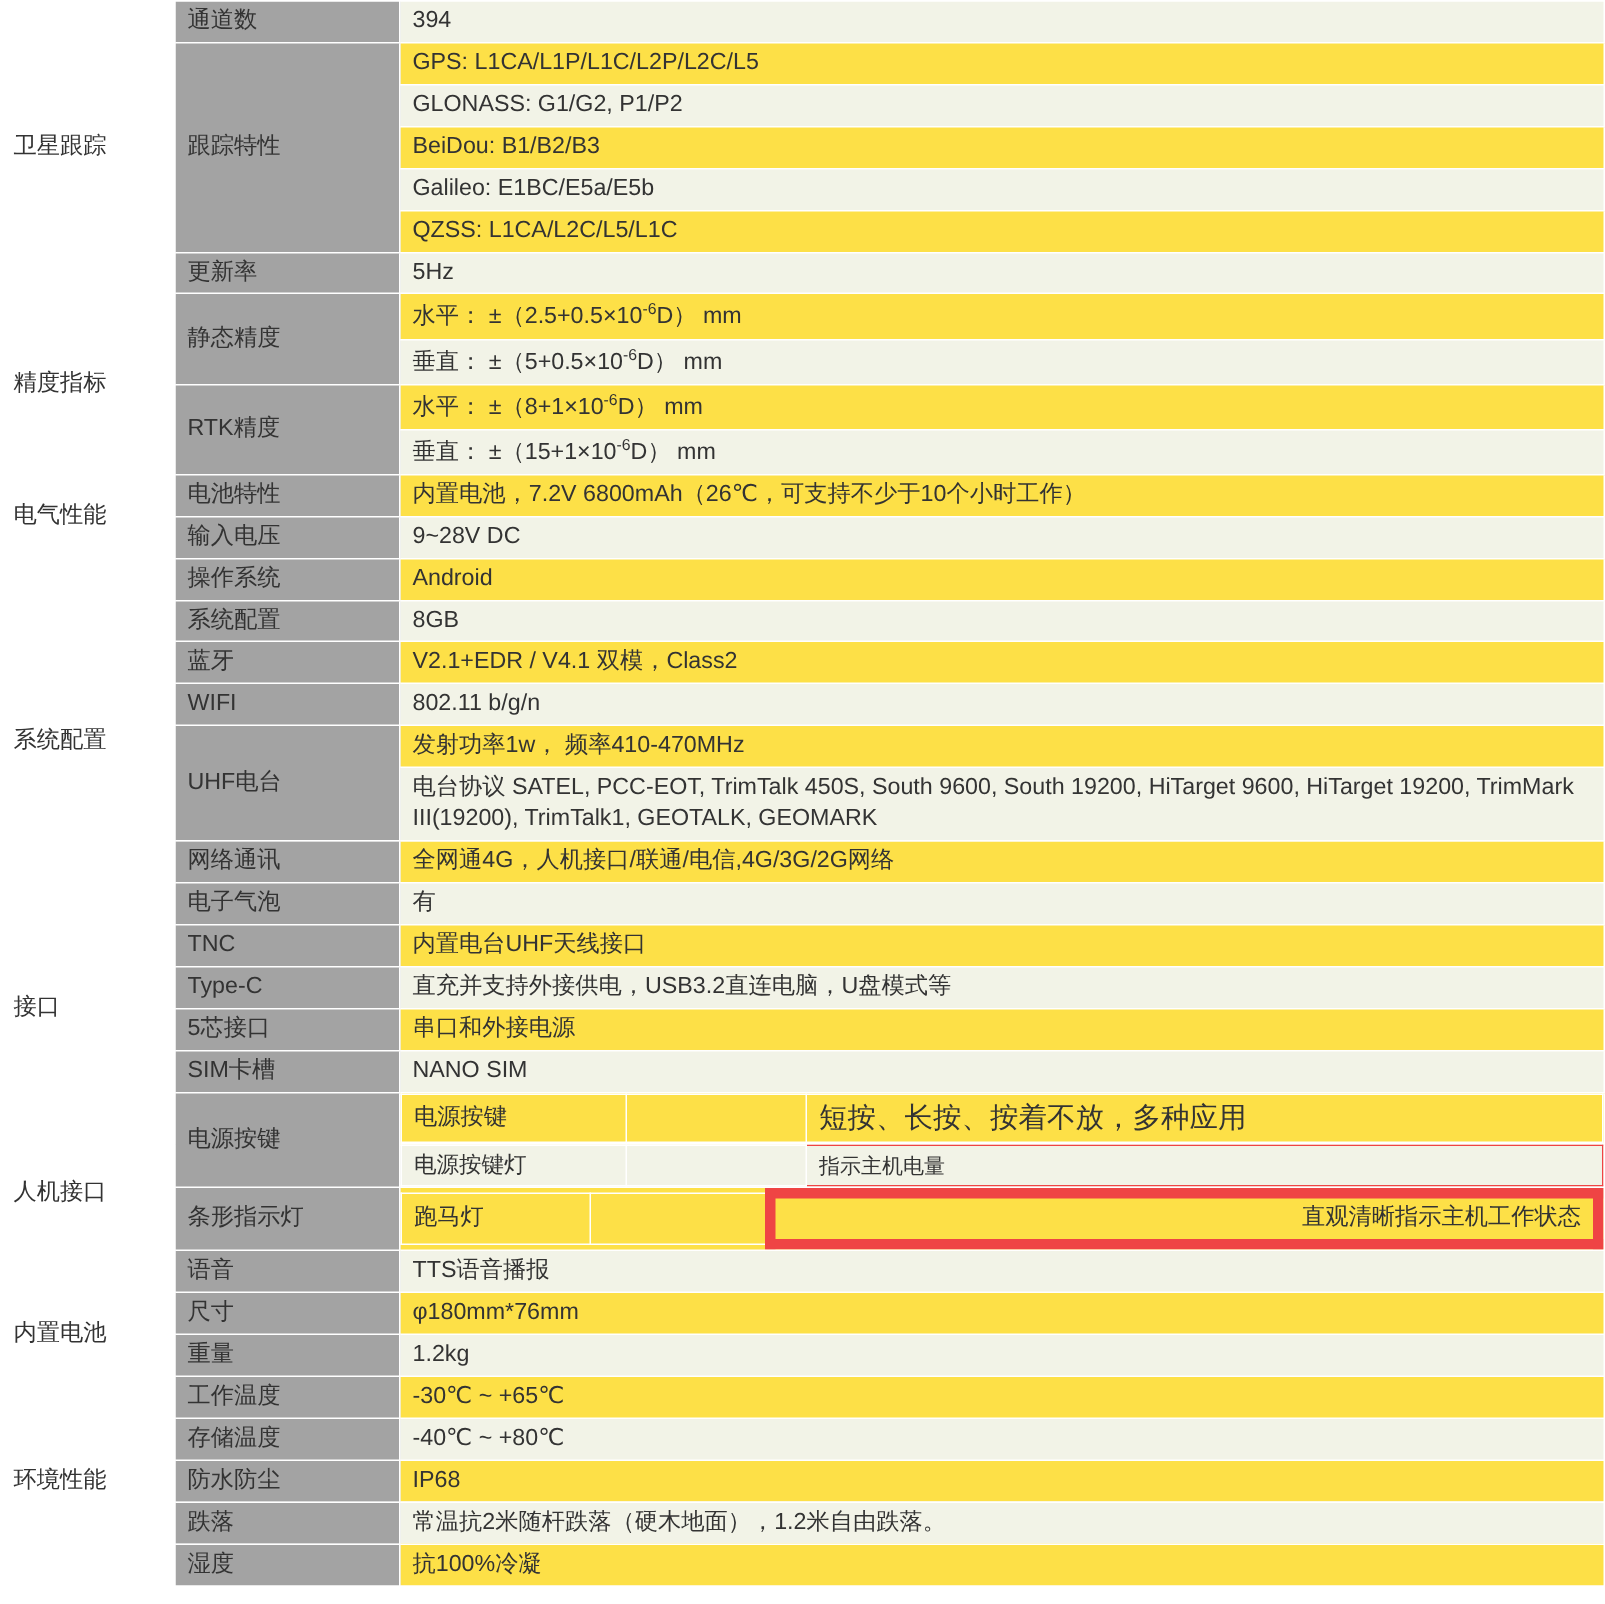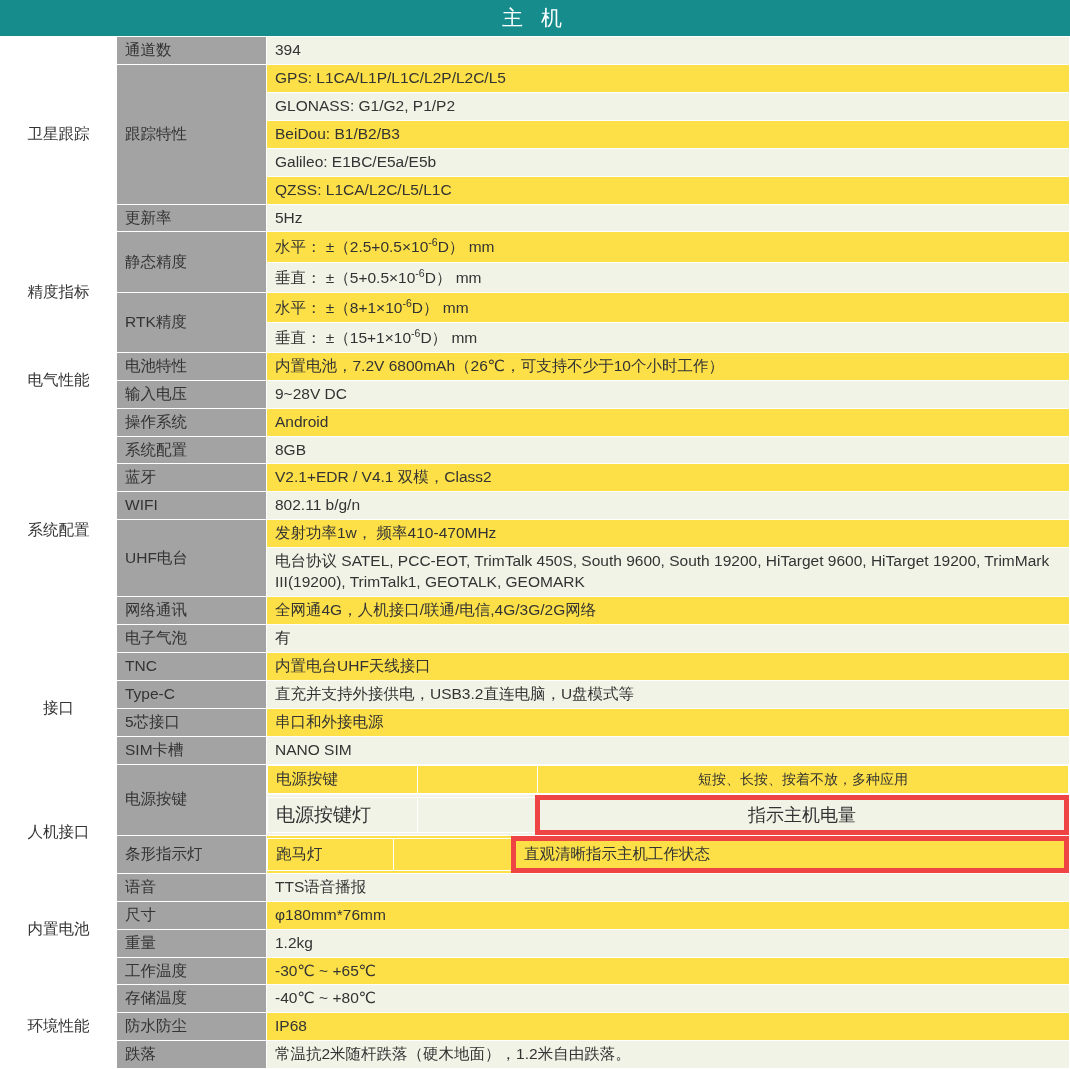--- a/index.html
+++ b/index.html
@@ -40,21 +40,20 @@
     font-size: 15.5px;
     color: #333333;
     padding: 3px 8px;
     vertical-align: middle;
     line-height: 1.35;
     height: 22px;
     box-sizing: border-box;
   }
   td.cat {
     width: 116px;
-    text-align: center;
     font-size: 16px;
     color: #2f2f2f;
   }
   td.sub {
     width: 150px;
     padding-left: 26px;
   }
   td.val {
     padding-left: 16px;
   }
@@ -67,21 +66,20 @@
     font-size: 0.68em;
     vertical-align: super;
   }
   .uhf-long { line-height: 1.45; padding-top: 7px; padding-bottom: 7px; }
 </style>
 </head>
 <body>
 
 <div class="sheet">
 
-  <div class="title-bar">主 机</div>
 
   <table class="spec">
     <colgroup>
       <col style="width:116px">
       <col style="width:150px">
       <col>
     </colgroup>
     <tbody>
 
       <tr>
@@ -197,48 +195,48 @@
 
       <tr>
         <td class="cat bg-cat" rowspan="4">人机接口</td>
         <td class="sub bg-b" rowspan="2">电源按键</td>
         <td class="val bg-c" style="padding:0">
           <table style="border-collapse:collapse;width:100%;table-layout:fixed">
             <tbody>
                 <tr>
               <td style="width:150px;border:1px solid #ffffff;padding:3px 8px;font-size:15.5px">电源按键</td>
               <td style="width:120px;border:1px solid #ffffff;padding:3px 8px"></td>
-              <td style="border:1px solid #ffffff;padding:3px 8px;font-size:14px;text-align:center">短按、长按、按着不放，多种应用</td>
+              <td style="border:1px solid #ffffff;padding:3px 8px;font-size:19px;">短按、长按、按着不放，多种应用</td>
             </tr>
           </tbody>
             </table>
         </td>
       </tr>
       <tr>
         <td class="val bg-a" style="padding:0">
           <table style="border-collapse:collapse;width:100%;table-layout:fixed">
             <tbody>
                 <tr>
-              <td style="width:150px;border:1px solid #ffffff;padding:3px 8px;font-size:19px">电源按键灯</td>
+              <td style="width:150px;border:1px solid #ffffff;padding:3px 8px;font-size:15px">电源按键灯</td>
               <td style="width:120px;border:1px solid #ffffff;padding:3px 8px"></td>
-              <td style="border:5px solid #ef4444;padding:3px 8px;font-size:18px;text-align:center">指示主机电量</td>
+              <td style="border:1px solid #ef4444;padding:3px 8px;font-size:14px;text-align:left">指示主机电量</td>
             </tr>
           </tbody>
             </table>
         </td>
       </tr>
       <tr>
         <td class="sub bg-b">条形指示灯</td>
         <td class="val bg-c" style="padding:0">
           <table style="border-collapse:collapse;width:100%;table-layout:fixed">
             <tbody>
                 <tr>
               <td style="width:126px;border:1px solid #ffffff;padding:3px 8px;font-size:15.5px">跑马灯</td>
               <td style="width:120px;border:1px solid #ffffff;padding:3px 8px"></td>
-              <td style="border:5px solid #ef4444;padding:3px 8px;font-size:15.5px;text-align:left">直观清晰指示主机工作状态</td>
+              <td style="border:7px solid #ef4444;padding:3px 8px;font-size:15.5px;text-align:right">直观清晰指示主机工作状态</td>
             </tr>
           </tbody>
             </table>
         </td>
       </tr>
       <tr>
         <td class="sub bg-b">语音</td>
         <td class="val bg-a">TTS语音播报</td>
       </tr>
 

